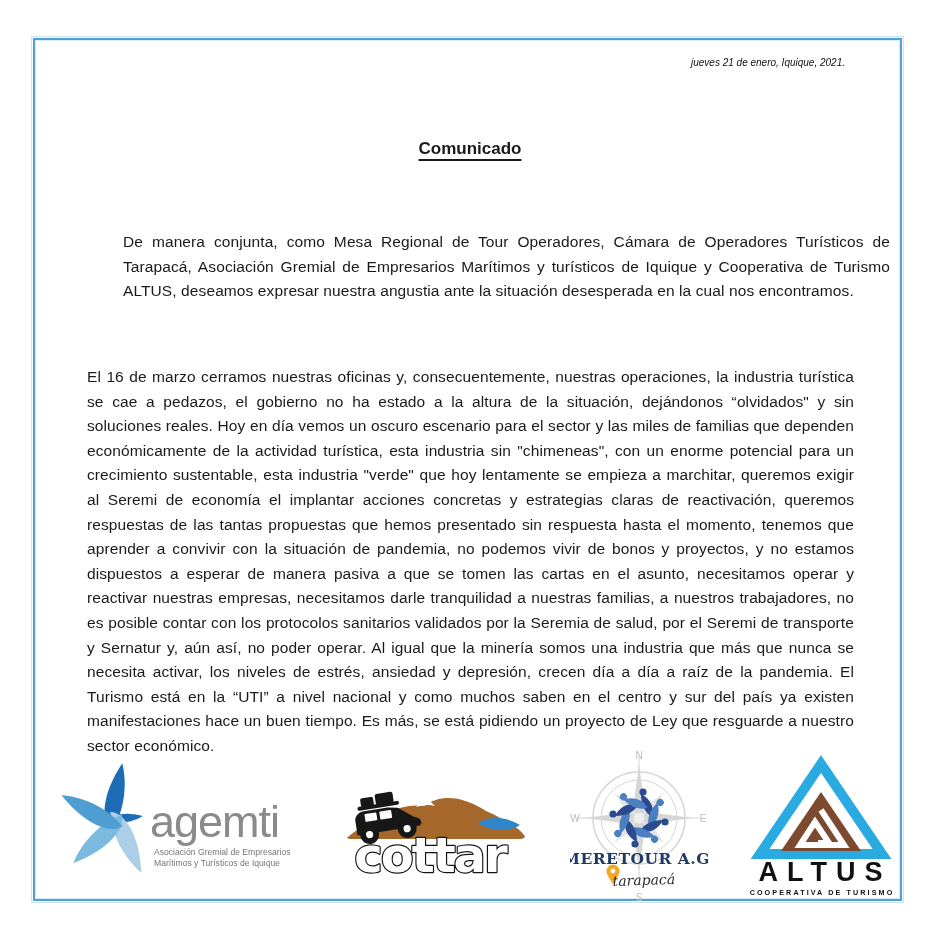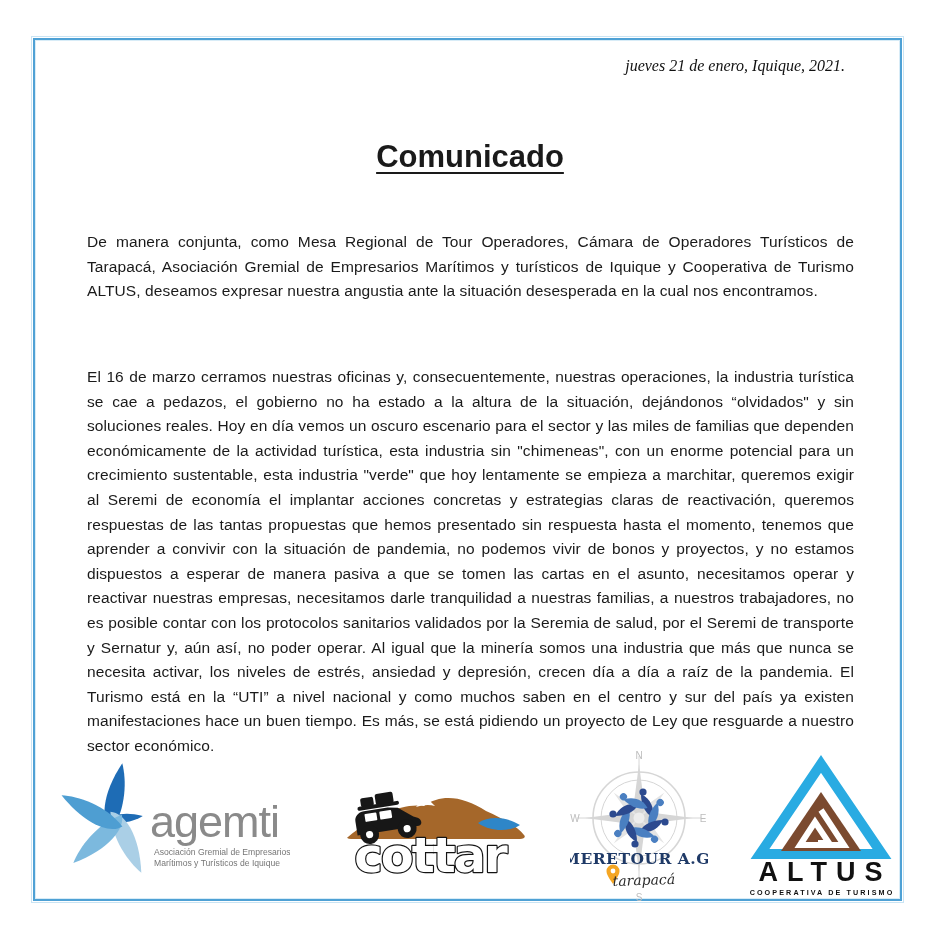--- a/index.html
+++ b/index.html
@@ -9,35 +9,35 @@
     overflow:hidden;
   }
   .frame{
     position:absolute;left:33px;top:38px;width:865px;height:859px;
     border:2px solid #4fa1d5;outline:1px solid #c9e4f4;outline-offset:1px;
     box-shadow:inset 0 0 0 1px #d8ecf7;
     pointer-events:none;
   }
   .dateline{
     position:absolute;top:57px;right:95px;
-    font-style:italic;font-size:16px;color:#111;font-family:Liberation Serif, serif;
+    font-style:italic;font-size:10px;color:#111;
   }
   .title{
     position:absolute;top:139px;left:0;width:940px;text-align:center;
-    font-size:31px;font-weight:bold;
+    font-size:17px;font-weight:bold;
   }
   .title span{
     text-decoration:underline;text-decoration-thickness:2px;text-underline-offset:5px;
   }
   .para{
     position:absolute;left:87px;width:767px;
     font-size:15.5px;line-height:24.6px;text-align:justify;
     letter-spacing:.1px;
   }
-  .para1{top:230px;}
+  .para1{top:230px;margin-left:36px;}
   .para2{top:365px;}
   .logos{
     position:absolute;left:42px;top:748px;width:852px;height:160px;
     display:flex;align-items:center;justify-content:space-between;
   }
   .logo{flex:0 0 auto;}
   svg text{user-select:none;}
 </style>
 </head>
 <body>

